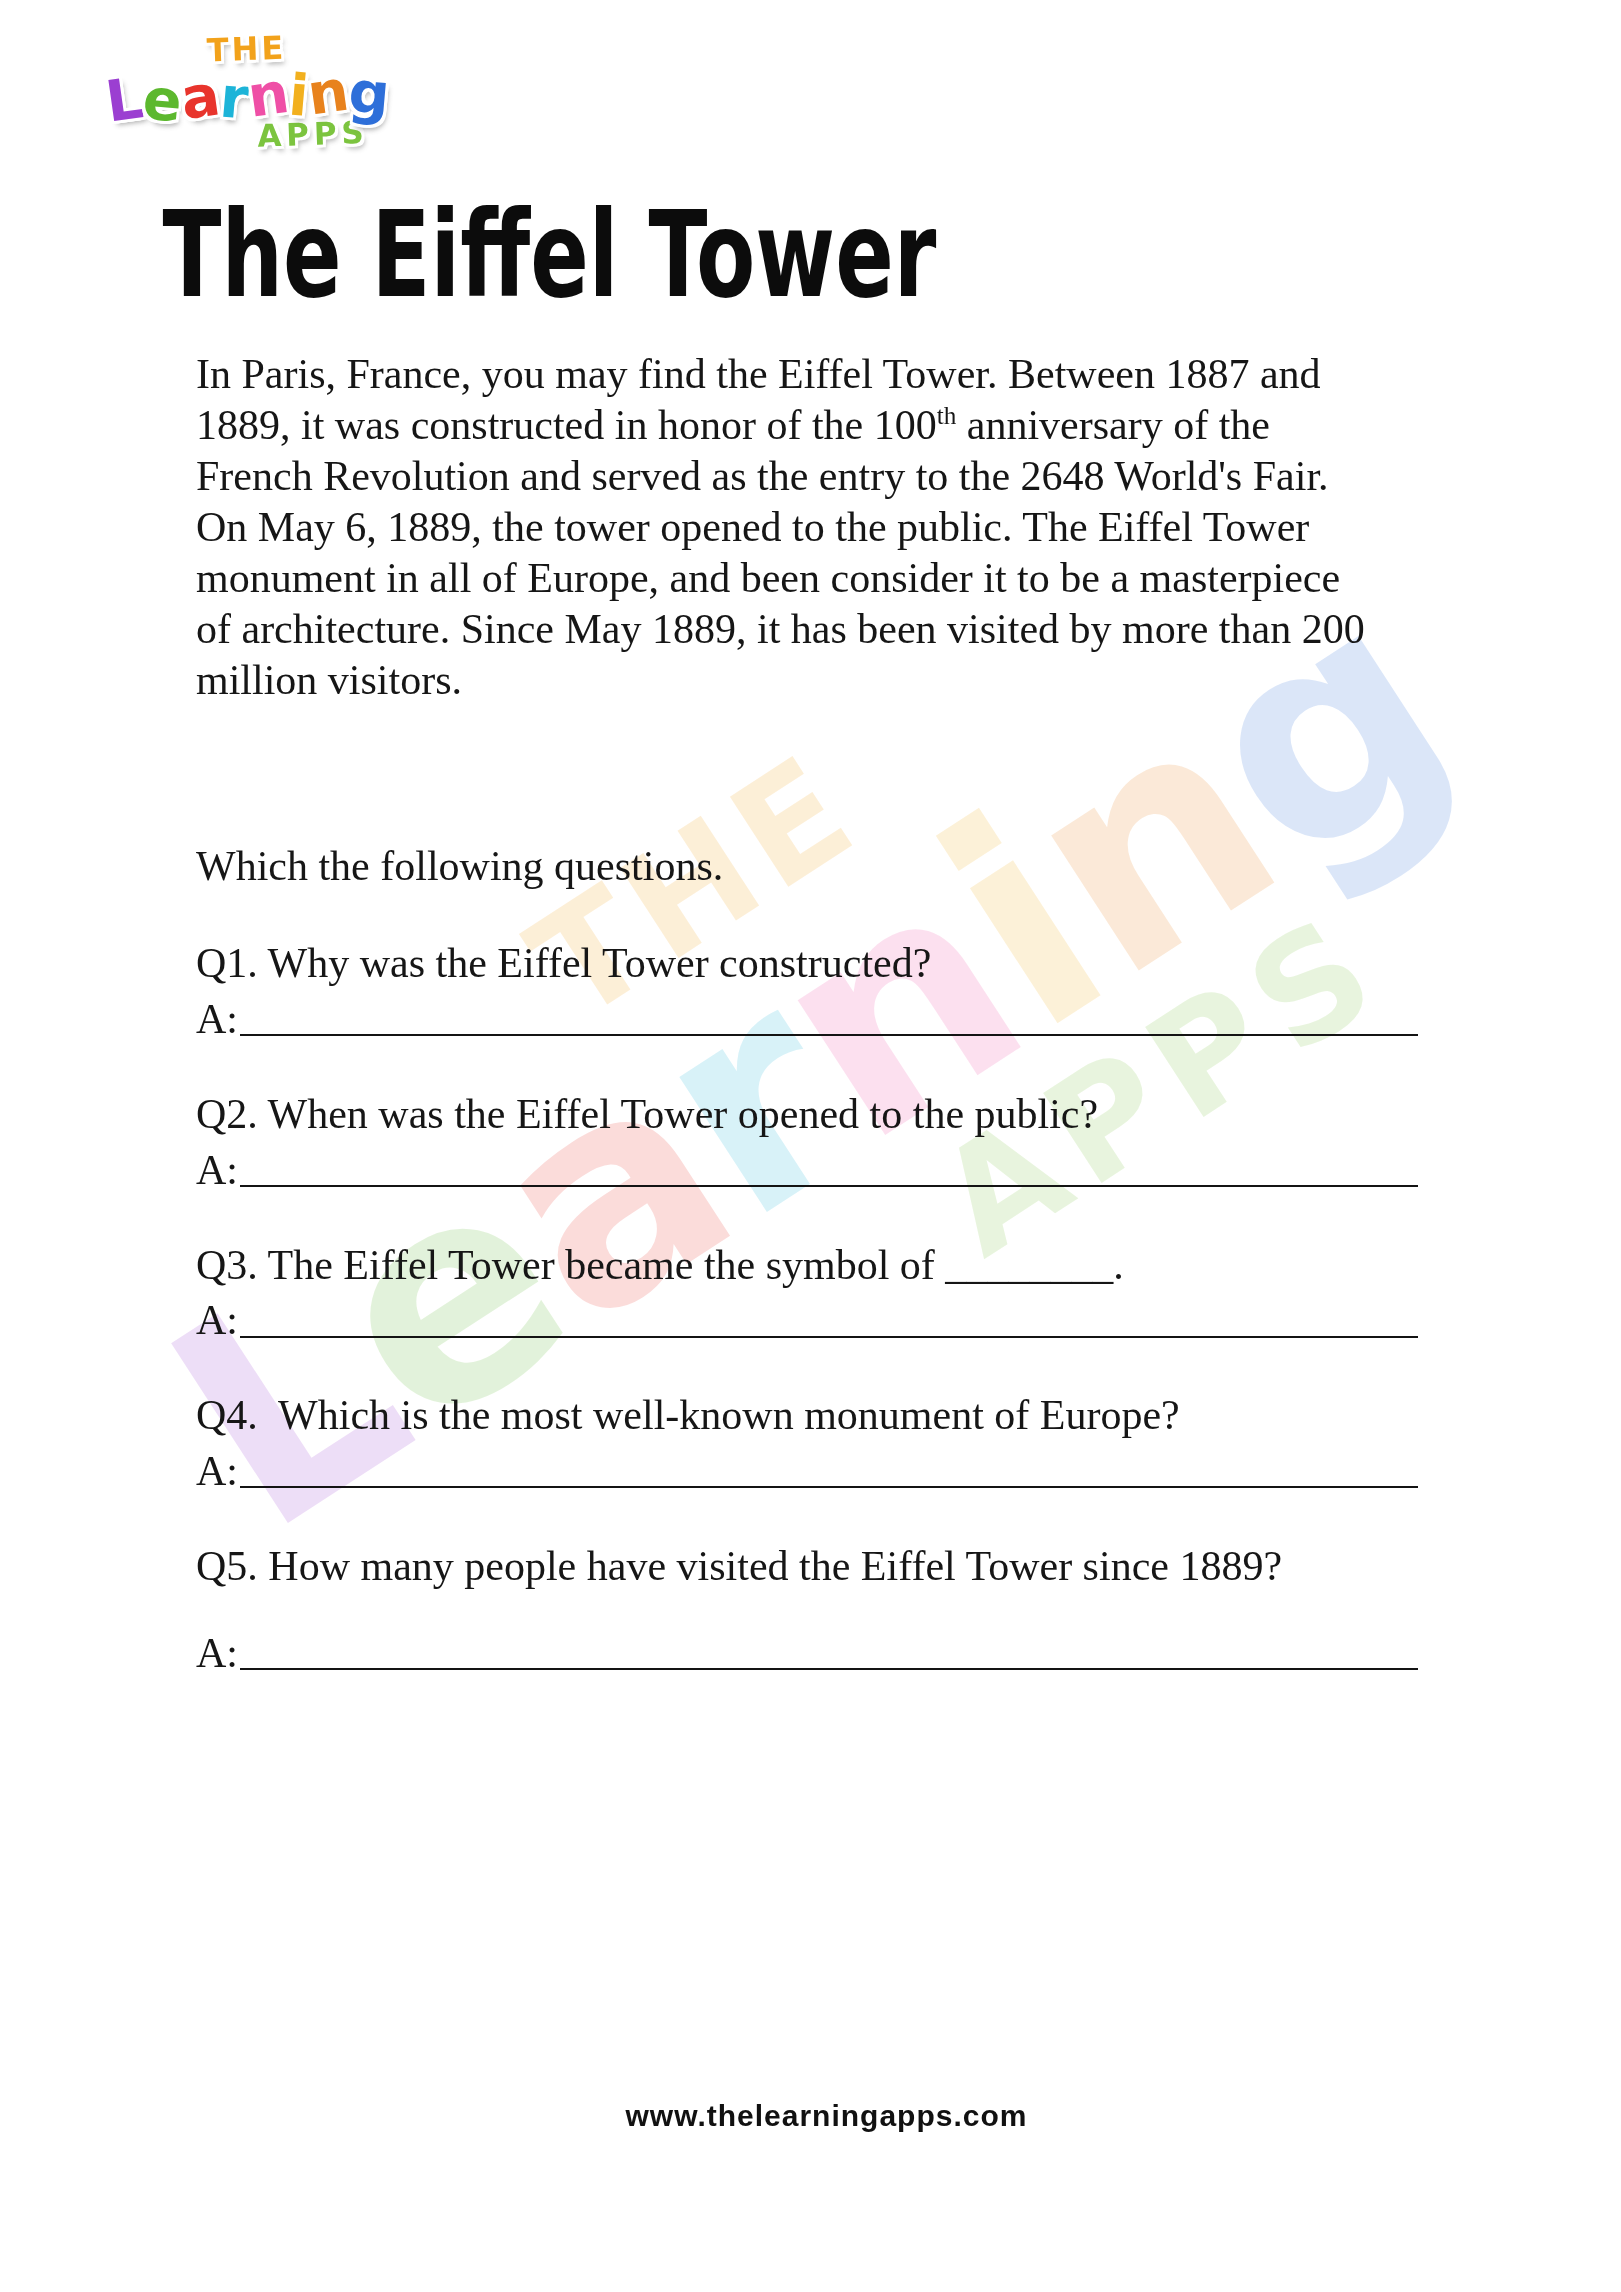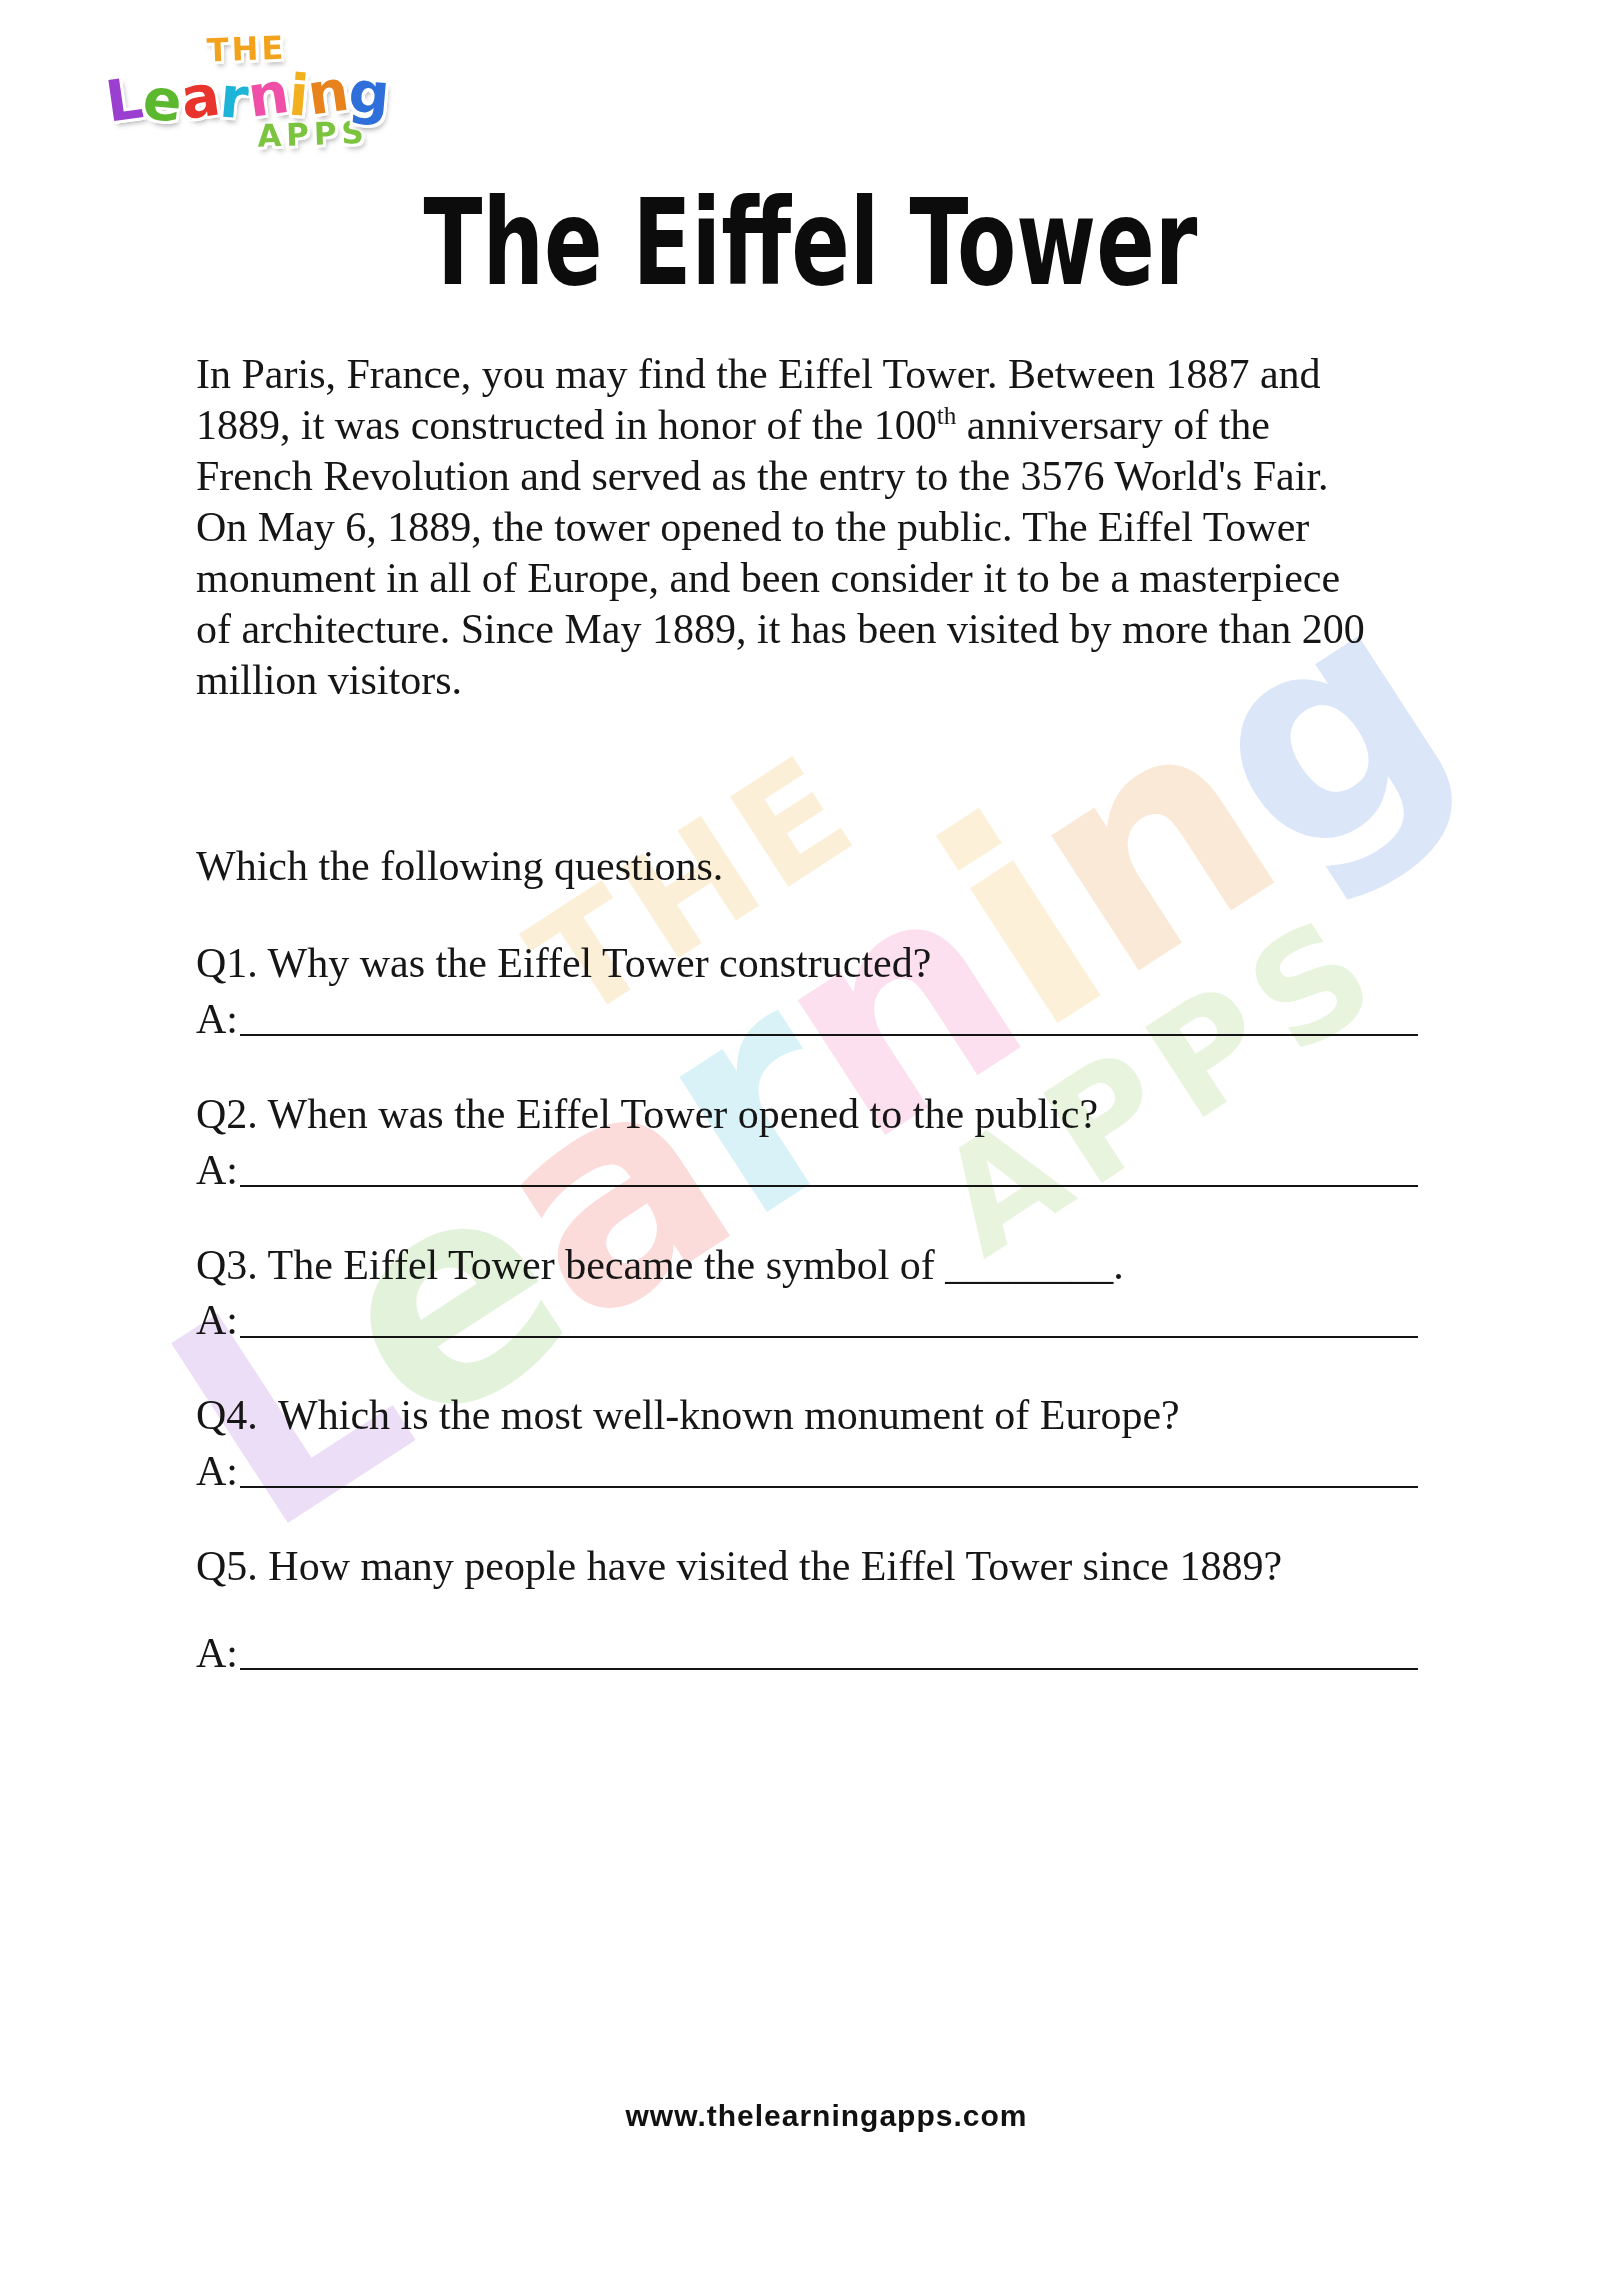--- a/index.html
+++ b/index.html
@@ -45,21 +45,21 @@
   .logo-the { font-size:32px; letter-spacing:2.9px; }
   .logo-learning { font-size:57px; margin-top:2.9px; white-space:nowrap; }
   .logo-learning span { display:inline-block; }
   .logo-learning span:nth-child(2n)   { transform:rotate(7deg)  translateY(1px); }
   .logo-learning span:nth-child(2n+1) { transform:rotate(-6deg) translateY(-1px); }
   .logo-apps { font-size:31px; letter-spacing:4.9px; margin-top:-3.9px; padding-left:127px; }
 
   
   .title {
     position:absolute; left:0; right:0; top:173px;
-    margin:0; text-align:center;
+    margin:12px; 
     font-family:"DejaVu Sans", sans-serif; font-weight:bold;
     font-size:120px; color:#0c0c0c;
   }
   .title-inner { display:inline-block; transform:scaleX(0.72); transform-origin:50% 50%; }
 
   
   .article {
     position:absolute; left:196px; top:349px; width:1245px;
     font-size:42px; line-height:51px;
   }
@@ -102,21 +102,21 @@
     <div class="logo-apps" style="color: rgb(124, 196, 63);">APPS</div>
   </div>
 
   <h1 class="title">
     <span class="title-inner">The Eiffel Tower</span>
   </h1>
 
   <div class="article">
       <div class="pline">In Paris, France, you may find the Eiffel Tower. Between 1887 and</div>
       <div class="pline"><span>1889, it was constructed in honor of the 100</span><sup>th</sup><span> anniversary of the</span></div>
-      <div class="pline">French Revolution and served as the entry to the 3576 World's Fair.</div>
+      <div class="pline">French Revolution and served as the entry to the 2648 World's Fair.</div>
       <div class="pline">On May 6, 1889, the tower opened to the public. The Eiffel Tower</div>
       <div class="pline">monument in all of Europe, and been consider it to be a masterpiece</div>
       <div class="pline">of architecture. Since May 1889, it has been visited by more than 200</div>
       <div class="pline">million visitors.</div>
     </div>
 
   <div class="prompt">Which the following questions.</div>
 
   <div class="questions">
       <div class="qblock">

